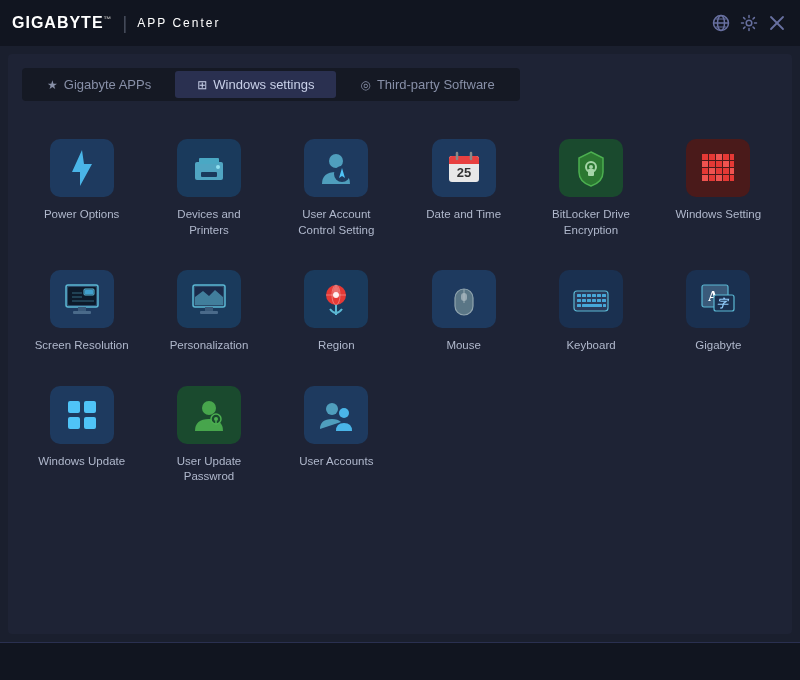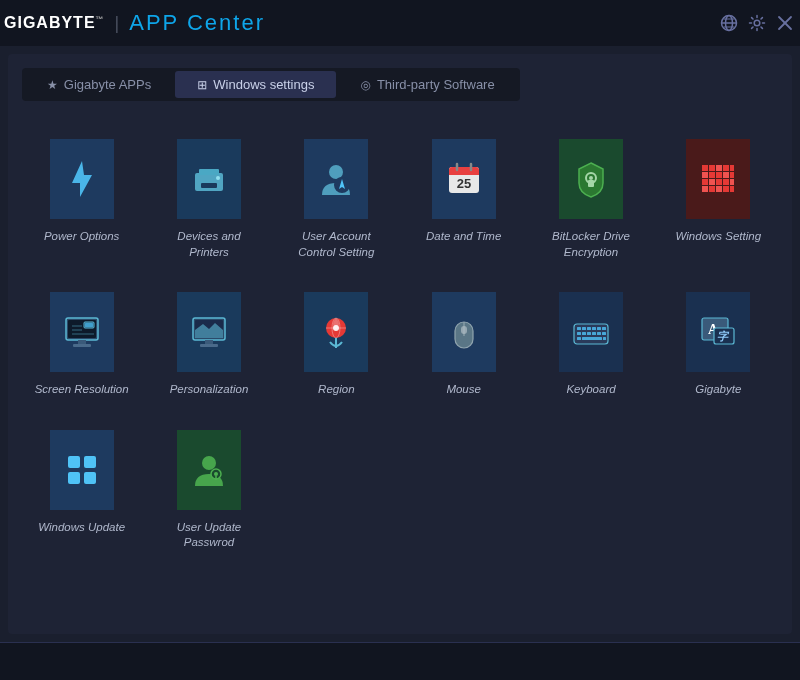--- a/index.html
+++ b/index.html
@@ -10,37 +10,37 @@
       font-family: 'Segoe UI', Arial, sans-serif;
       overflow: hidden;
     }
 
     
     .titlebar {
       background: #111520;
       height: 46px;
       display: flex;
       align-items: center;
-      padding: 0 4px;
+      padding: 0 12px;
       justify-content: space-between;
     }
     .titlebar-left {
       display: flex;
       align-items: center;
       gap: 10px;
     }
     .gigabyte-logo {
       font-weight: 900;
       font-size: 16px;
       color: white;
       letter-spacing: 1px;
     }
     .app-center-title {
-      color: #0ea5e9;
-      font-size: 22px;
+      color: #ffffff;
+      font-size: 12px;
       font-weight: 300;
       letter-spacing: 2px;
     }
     .titlebar-controls {
       display: flex;
       gap: 6px;
       align-items: center;
     }
     .titlebar-btn {
       width: 22px;
@@ -107,35 +107,34 @@
       flex-direction: column;
       align-items: center;
       padding: 14px 8px 10px;
       border-radius: 6px;
       cursor: pointer;
       transition: background 0.15s;
     }
 
     .icon-box {
       width: 64px;
-      height: 80px;
-      border-radius: 0;
+      height: 58px;
+      border-radius: 10px;
       display: flex;
       align-items: center;
       justify-content: center;
       margin-bottom: 10px;
       font-size: 30px;
     }
 
     .icon-label {
       font-size: 11.5px;
       color: #b0b8cc;
       text-align: center;
       line-height: 1.35;
-      font-style: italic;
     }
 
     
     .icon-power { background: #1e3a5f; }
     .icon-devices { background: #1a3a5c; }
     .icon-uac { background: #1e3a5f; }
     .icon-network { background: #1a3a5c; }
     .icon-datetime { background: #1e3a5f; }
     .icon-bitlocker { background: #1a4a2e; }
     .icon-firewall { background: #4a1a1a; }
@@ -422,17 +421,28 @@
           <circle cx="22" cy="15" r="7" fill="#4caf50" opacity="0.9"></circle>
           <path d="M8 38 Q8 26 22 26 Q36 26 36 38" fill="#4caf50" opacity="0.9"></path>
           <circle cx="29" cy="26" r="5" fill="#1a4a2e" stroke="#4caf50" stroke-width="1.5"></circle>
           <line x1="29" y1="28" x2="29" y2="32" stroke="#4caf50" stroke-width="1.5"></line>
           <circle cx="29" cy="26" r="2" fill="#4caf50"></circle>
         </svg>
       </div>
       <span class="icon-label">User Update Passwrod</span>
     </div>
 
+    <div class="icon-item">
+      <div class="icon-box icon-useraccount">
+        <svg width="44" height="44" viewBox="0 0 44 44">
+          <circle cx="18" cy="16" r="6" fill="#5bb8d4" opacity="0.8"></circle>
+          <path d="M6 36 Q6 26 18 26 Q24 26 27 29" fill="#5bb8d4" opacity="0.8"></path>
+          <circle cx="30" cy="20" r="5" fill="#4fc3f7" opacity="0.9"></circle>
+          <path d="M22 38 Q22 30 30 30 Q38 30 38 38" fill="#4fc3f7" opacity="0.9"></path>
+        </svg>
+      </div>
+      <span class="icon-label">User Accounts</span>
+    </div>
 
   </div>
 </div>
 
 <div class="bottom-bar"></div>
 
 </body></html>

